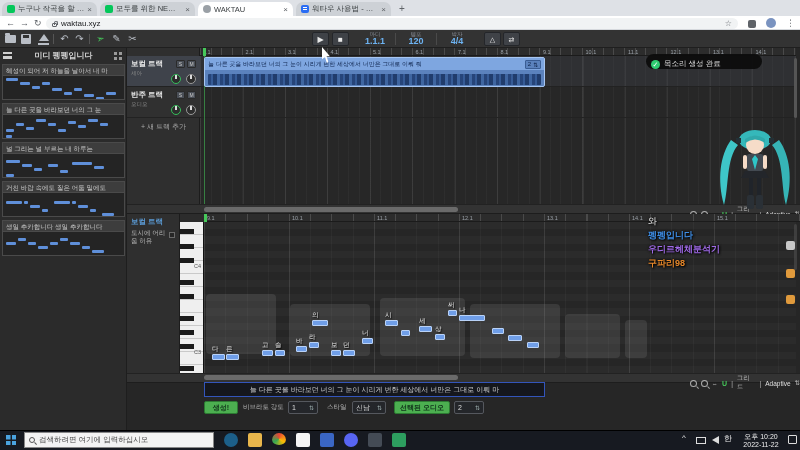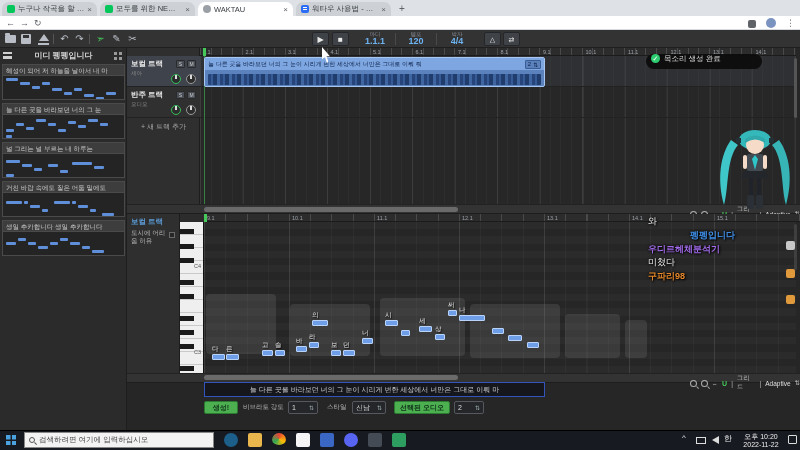--- a/index.html
+++ b/index.html
@@ -35,21 +35,21 @@
   .floppy{width:10px;height:10px;background:#b9bec6;border-radius:1px;position:relative;margin-top:1px}
   .floppy::before{content:"";position:absolute;left:2px;top:1px;width:6px;height:3px;background:#333}
   .exporti{width:0;height:0;border-left:5px solid transparent;border-right:5px solid transparent;border-bottom:7px solid #b9bec6;margin:1px auto 0}
   .exporti::after{content:"";position:absolute;left:1px;bottom:0;width:11px;height:2px;background:#b9bec6}
   .tsep{position:absolute;top:34px;width:1px;height:10px;background:#555}
   .transport-btn{position:absolute;top:32px;width:17px;height:14px;background:#3f4247;border:1px solid #24262a;border-radius:2px;color:#e8e8e8;font-size:8px;text-align:center;line-height:13px}
   .disp{position:absolute;top:31px;width:38px;height:16px;text-align:center}
   .disp .lab{font-size:5.5px;color:#8a8f98;line-height:6px}
   .disp .val{font-size:9px;color:#6db3f2;line-height:9px;font-weight:bold}
   .dsep{position:absolute;top:33px;width:1px;height:12px;background:#4a4a4a}
-  .toast{left:646px;top:54px;width:116px;height:15px;background:rgba(12,12,12,.93);border-radius:8px;display:flex;align-items:flex-start;gap:4px;padding:0 5px;z-index:30}
+  .toast{left:646px;top:54px;width:116px;height:15px;background:rgba(12,12,12,.93);border-radius:8px;display:flex;align-items:flex-end;gap:4px;padding:0 5px;z-index:30}
   .toast .chk{width:9px;height:9px;border-radius:50%;background:#2ecc71;color:#fff;font-size:7px;line-height:9px;text-align:center}
   .toast .txt{font-size:7.5px;color:#ddd}
   
   .sidebar{left:0;top:48px;width:127px;height:382px;background:#2b2b2b;border-right:1px solid #1e1e1e}
   .sb-head{position:absolute;left:0;top:2px;width:127px;height:12px;color:#d8d8d8;font-size:8px;font-weight:bold;text-align:center;line-height:12px}
   .burger{position:absolute;left:3px;top:4px;width:9px;height:7px;border-top:2px solid #cfcfcf;border-bottom:2px solid #cfcfcf}
   .burger::before{content:"";display:block;margin-top:1.5px;height:2px;background:#cfcfcf}
   .gridico{position:absolute;right:4px;top:4px;width:8px;height:8px;background:
     linear-gradient(#999,#999) 0 0/3px 3px no-repeat,linear-gradient(#999,#999) 5px 0/3px 3px no-repeat,
     linear-gradient(#999,#999) 0 5px/3px 3px no-repeat,linear-gradient(#999,#999) 5px 5px/3px 3px no-repeat}
@@ -167,20 +167,25 @@
       <span class="fav docs"></span>
       <span class="ttl">워타우 사용법 - Google Docs</span>
       <span class="x">×</span>
     </div>
     <div class="abs newtab" style="left:396px">+</div>
   </div>
   <div class="abs navbar"></div>
   <span class="abs navico" style="left:6px">←</span>
   <span class="abs navico" style="left:20px">→</span>
   <span class="abs navico" style="left:34px">↻</span>
+  <div class="abs omni">
+    <span class="lock"></span>
+    <span>waktau.xyz</span>
+    <span class="star">☆</span>
+  </div>
   <div class="abs puzzle"></div>
   <div class="abs avatar"></div>
   <div class="abs kebab">⋮</div>
 
   <div class="abs dtoolbar"></div>
   <div class="ico" style="left:5px">
       <div class="folder"></div>
     </div>
   <div class="ico" style="left:21px">
       <div class="floppy"></div>
@@ -441,25 +446,24 @@
   <div class="vscroll" style="left:794px;top:224px;height:46px;opacity:.5"></div>
 
   <div class="abs chat">
     <div class="emote" style="left:138px;top:26px;background:#c8c8c8"></div>
     <div class="emote" style="left:138px;top:54px;background:#e09a3c"></div>
     <div class="emote" style="left:138px;top:80px;background:#e09a3c"></div>
   <div class="chat-row">
         <div class="chat-text">와</div>
       </div>
       <div class="chat-row">
-        <div class="chat-name" style="color: rgb(63, 143, 232); margin-left: 42px;">펭펭입니다</div>
+        <div class="chat-name" style="color: rgb(63, 143, 232);">펭펭입니다</div>
       </div>
       <div class="chat-row">
         <div class="chat-name" style="color: rgb(160, 106, 232);">우디르헤체분석기</div>
-        <div class="chat-text">미쳤다</div>
       </div>
       <div class="chat-row">
         <div class="chat-name" style="color: rgb(232, 136, 42);">구파리98</div>
       </div>
     </div>
 
   <div class="abs gridbar" style="top:373px"></div>
   <div class="hscroll" style="left:204px;top:375px;width:254px"></div>
   <div class="gb-controls" style="left:690px;top:374px">
     <span class="mag"></span>

